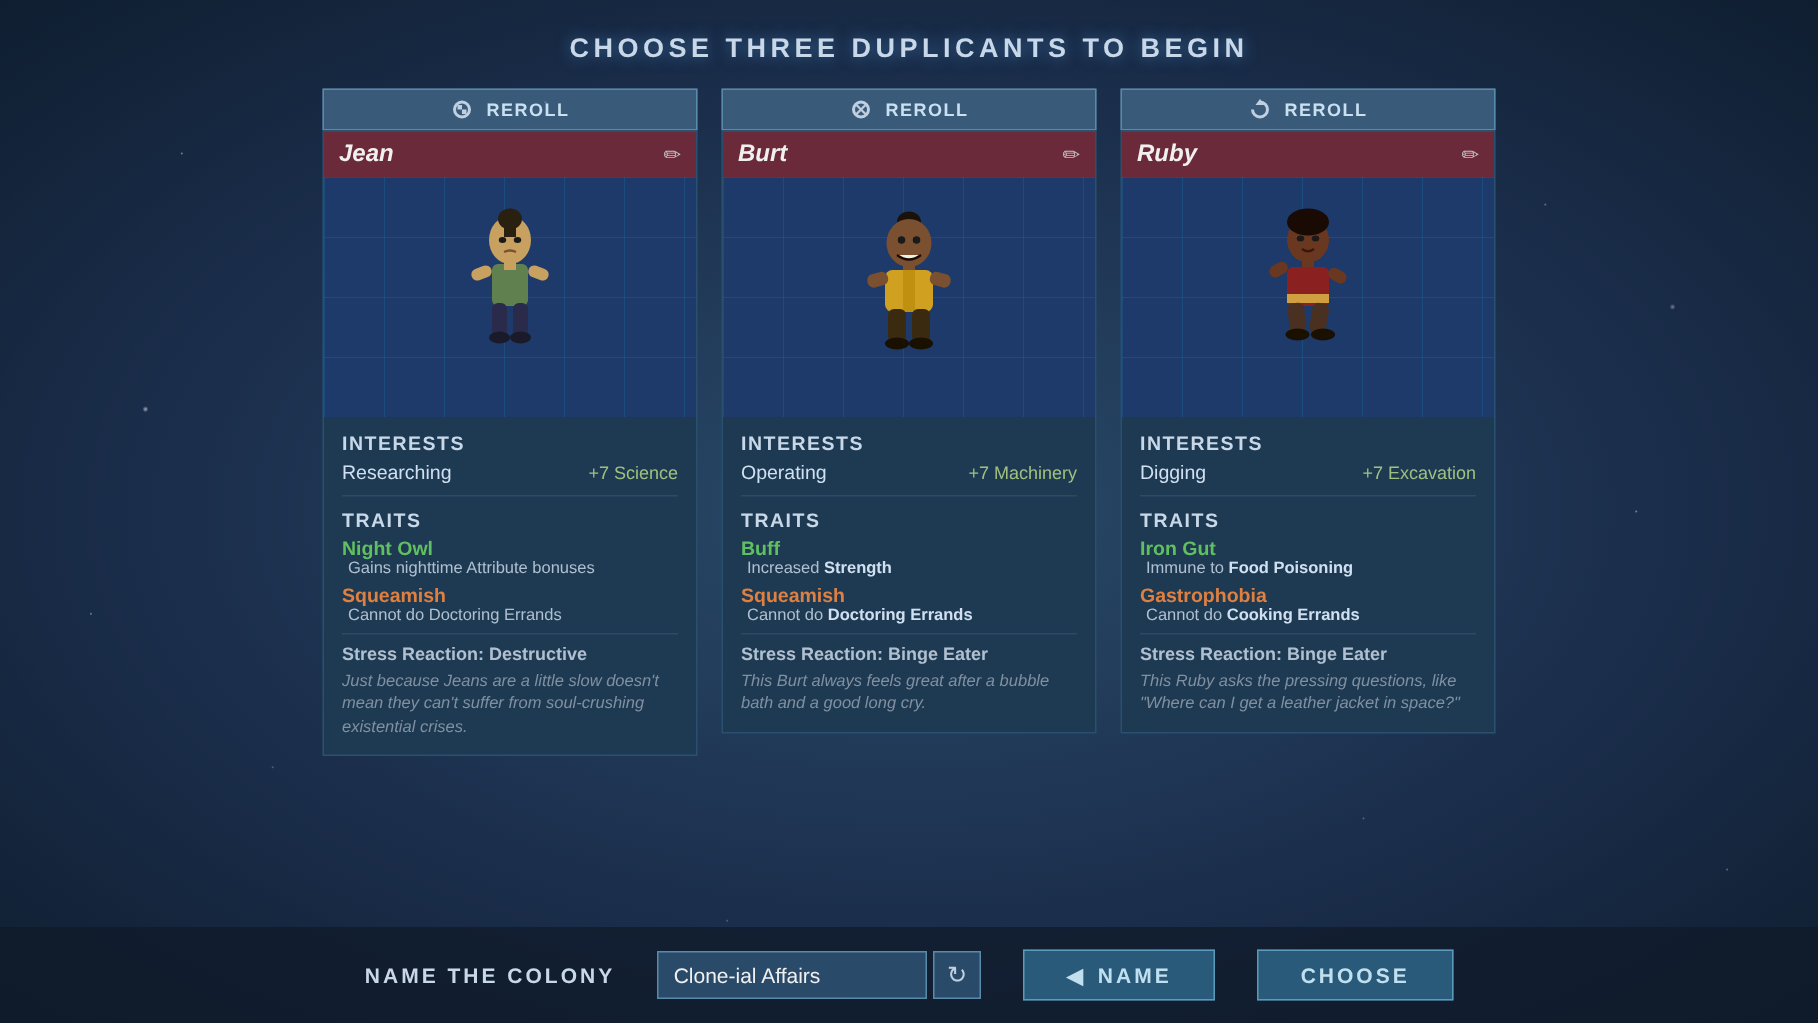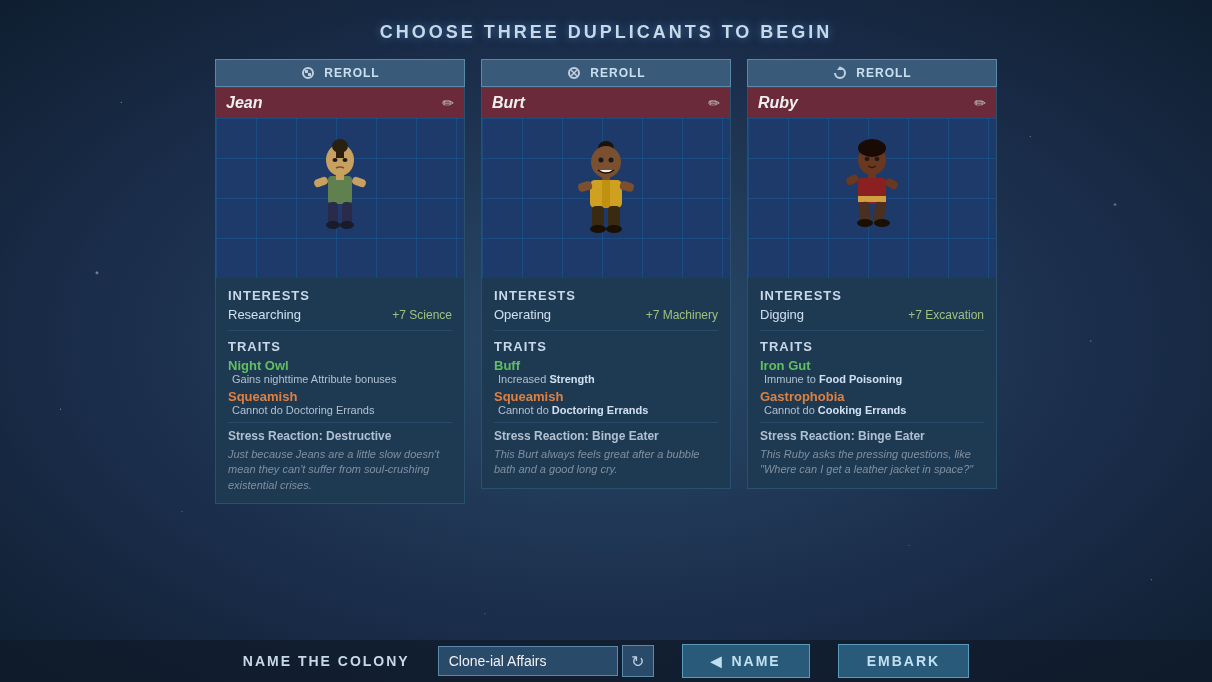--- a/index.html
+++ b/index.html
@@ -220,34 +220,33 @@
 
     .bottom-bar {
       position: absolute;
       bottom: 0;
       left: 0;
       right: 0;
       display: flex;
       align-items: center;
       justify-content: center;
       gap: 28px;
-      padding: 4px 0;
+      padding: 15px 0;
       background: rgba(15, 25, 40, 0.7);
     }
 
     .colony-label {
       color: #c8d8e8;
       font-size: 14px;
       font-weight: bold;
       letter-spacing: 2px;
     }
 
     .colony-input-wrapper {
       display: flex;
-      align-items: center;
       gap: 4px;
     }
 
     .colony-input {
       background: #2a4a6a;
       border: 1px solid #5a8aaa;
       color: #f0f0f0;
       padding: 6px 10px;
       font-size: 14px;
       width: 180px;
@@ -493,15 +492,15 @@
   <span class="colony-label">NAME THE COLONY</span>
   <div class="colony-input-wrapper">
     <input class="colony-input" type="text" value="Clone-ial Affairs" style="">
     <button class="refresh-btn">↻</button>
   </div>
   <button class="nav-btn">
     <span>◀</span>
     <span>NAME</span>
   </button>
   <button class="nav-btn">
-    <span>EMBARK</span>
+    <span>CHOOSE</span>
   </button>
 </div>
 
 </body></html>

